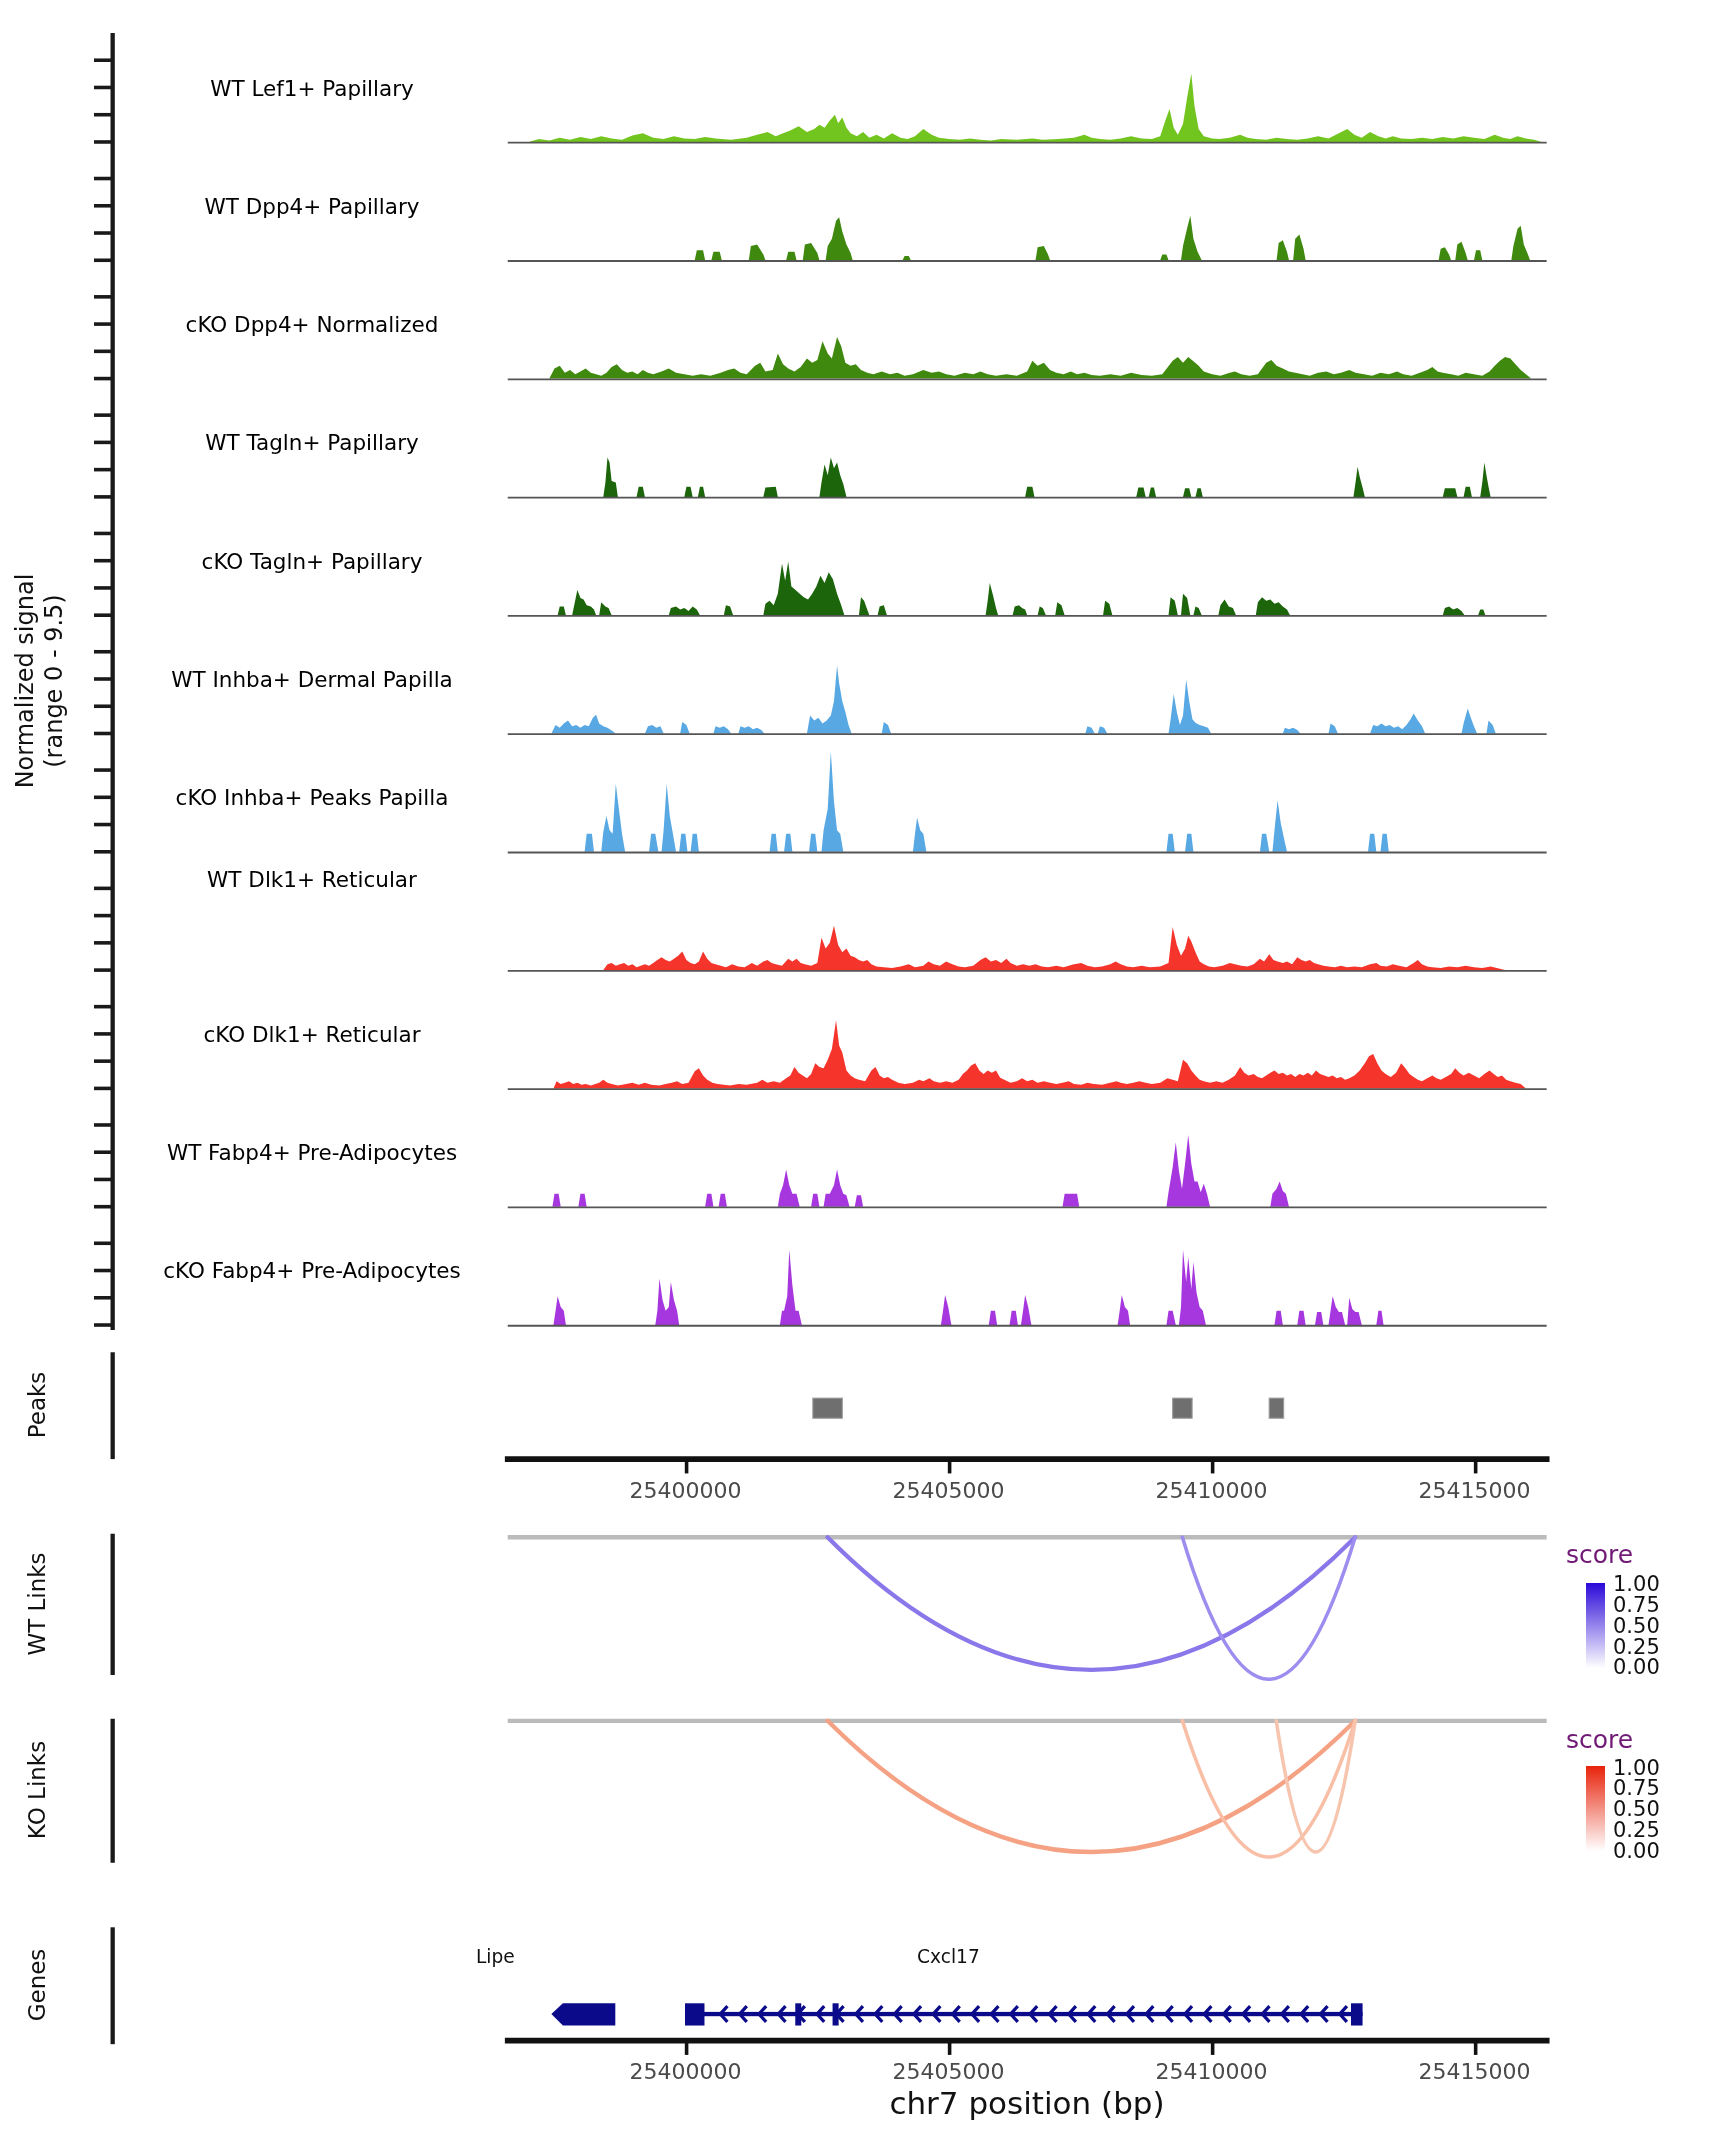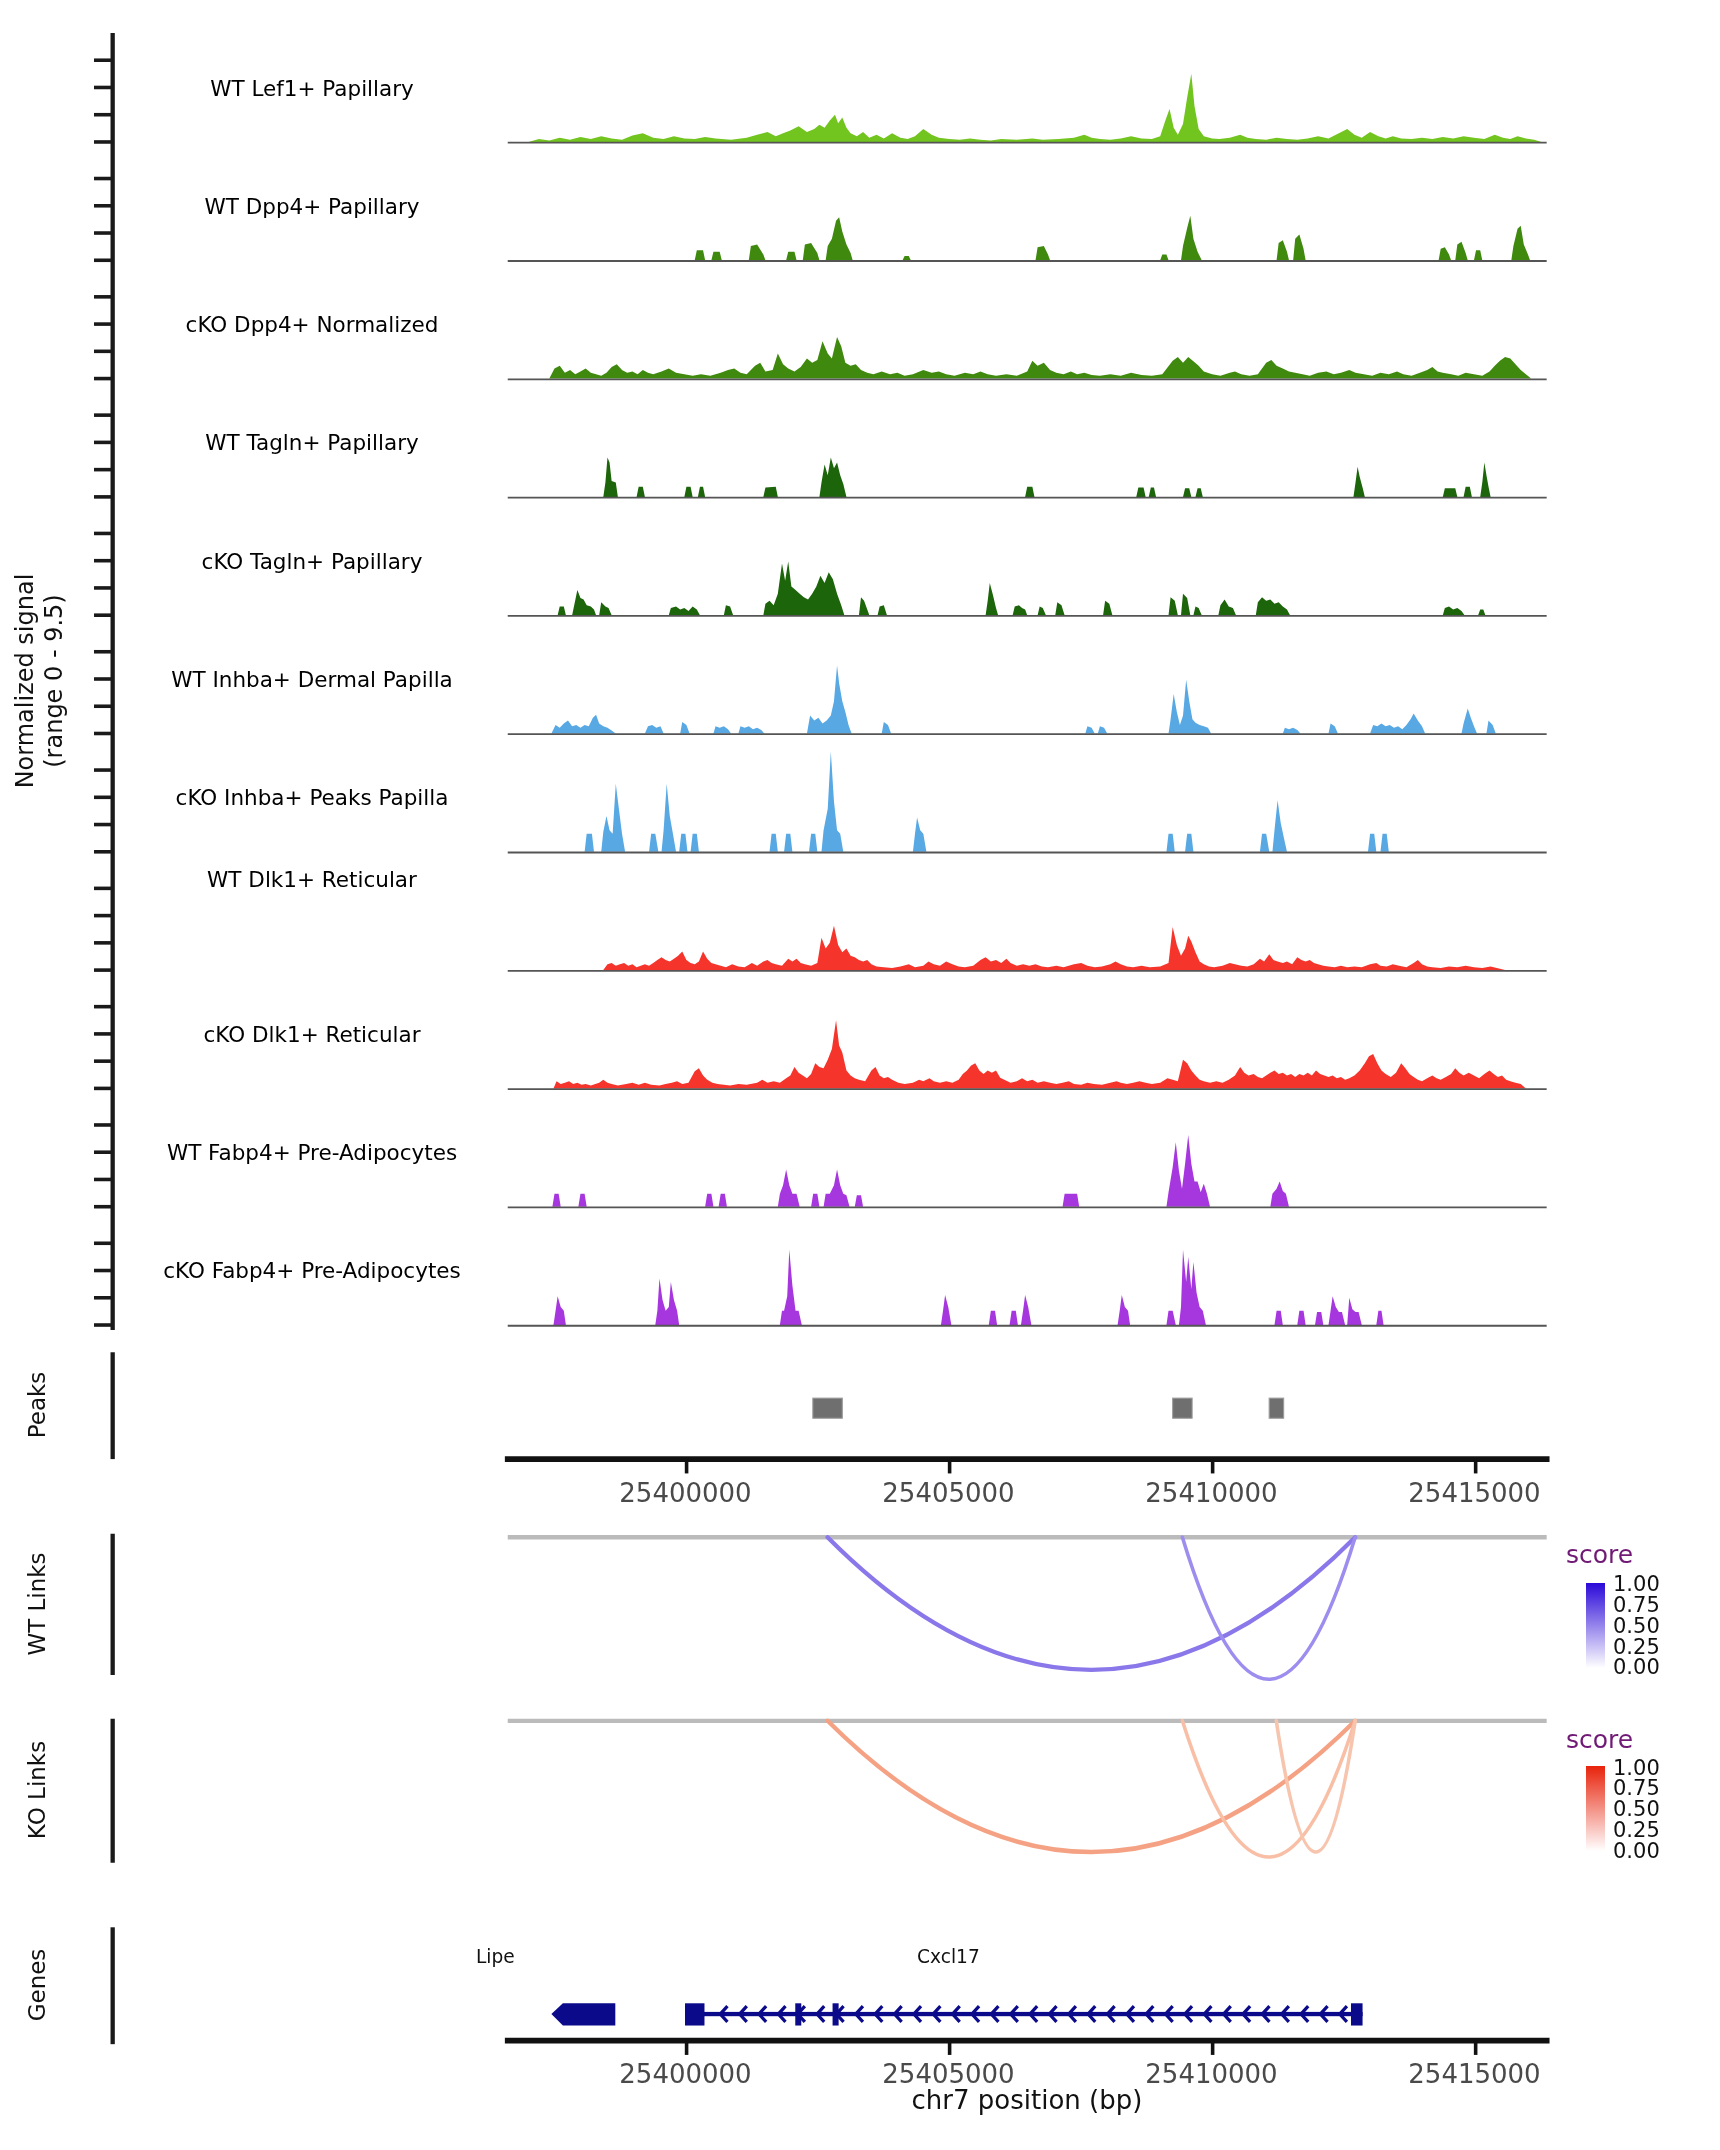--- a/index.html
+++ b/index.html
@@ -6,23 +6,23 @@
   #fig{position:relative;width:1721px;height:2151px;background:#fff;overflow:hidden;
        font-family:"DejaVu Sans","Liberation Sans",sans-serif;}
   #plot-svg{position:absolute;left:0;top:0;}
   .tlabel{position:absolute;left:97px;width:430px;text-align:center;font-size:21.5px;
           line-height:27px;color:#000000;}
   .vlabel{position:absolute;white-space:nowrap;transform:translate(-50%,-50%) rotate(-90deg);
           font-size:23px;color:#111;text-align:center;}
   .ylab{position:absolute;transform:translate(-50%,-50%) rotate(-90deg);font-size:24px;
         line-height:29px;color:#111;text-align:center;white-space:nowrap;}
   .ticklab{position:absolute;width:215px;margin-left:-108px;text-align:center;
-           font-size:26px;color:#4a4a4a;}
+           font-size:22px;color:#4a4a4a;}
   .axistitle{position:absolute;width:430px;margin-left:-215px;text-align:center;
-             font-size:26px;color:#111;}
+             font-size:31px;color:#111;}
   .genelab{position:absolute;width:215px;margin-left:-108px;text-align:left;
            font-size:18.6px;color:#111;}
   .legend-title{position:absolute;width:115px;text-align:left;font-size:25px;color:#701a75;}
   .legend-val{position:absolute;font-size:21px;color:#111;}
   .legend-bar{position:absolute;width:19.4px;height:85px;}
 </style>
 </head>
 <body>
 
 <div id="fig">

